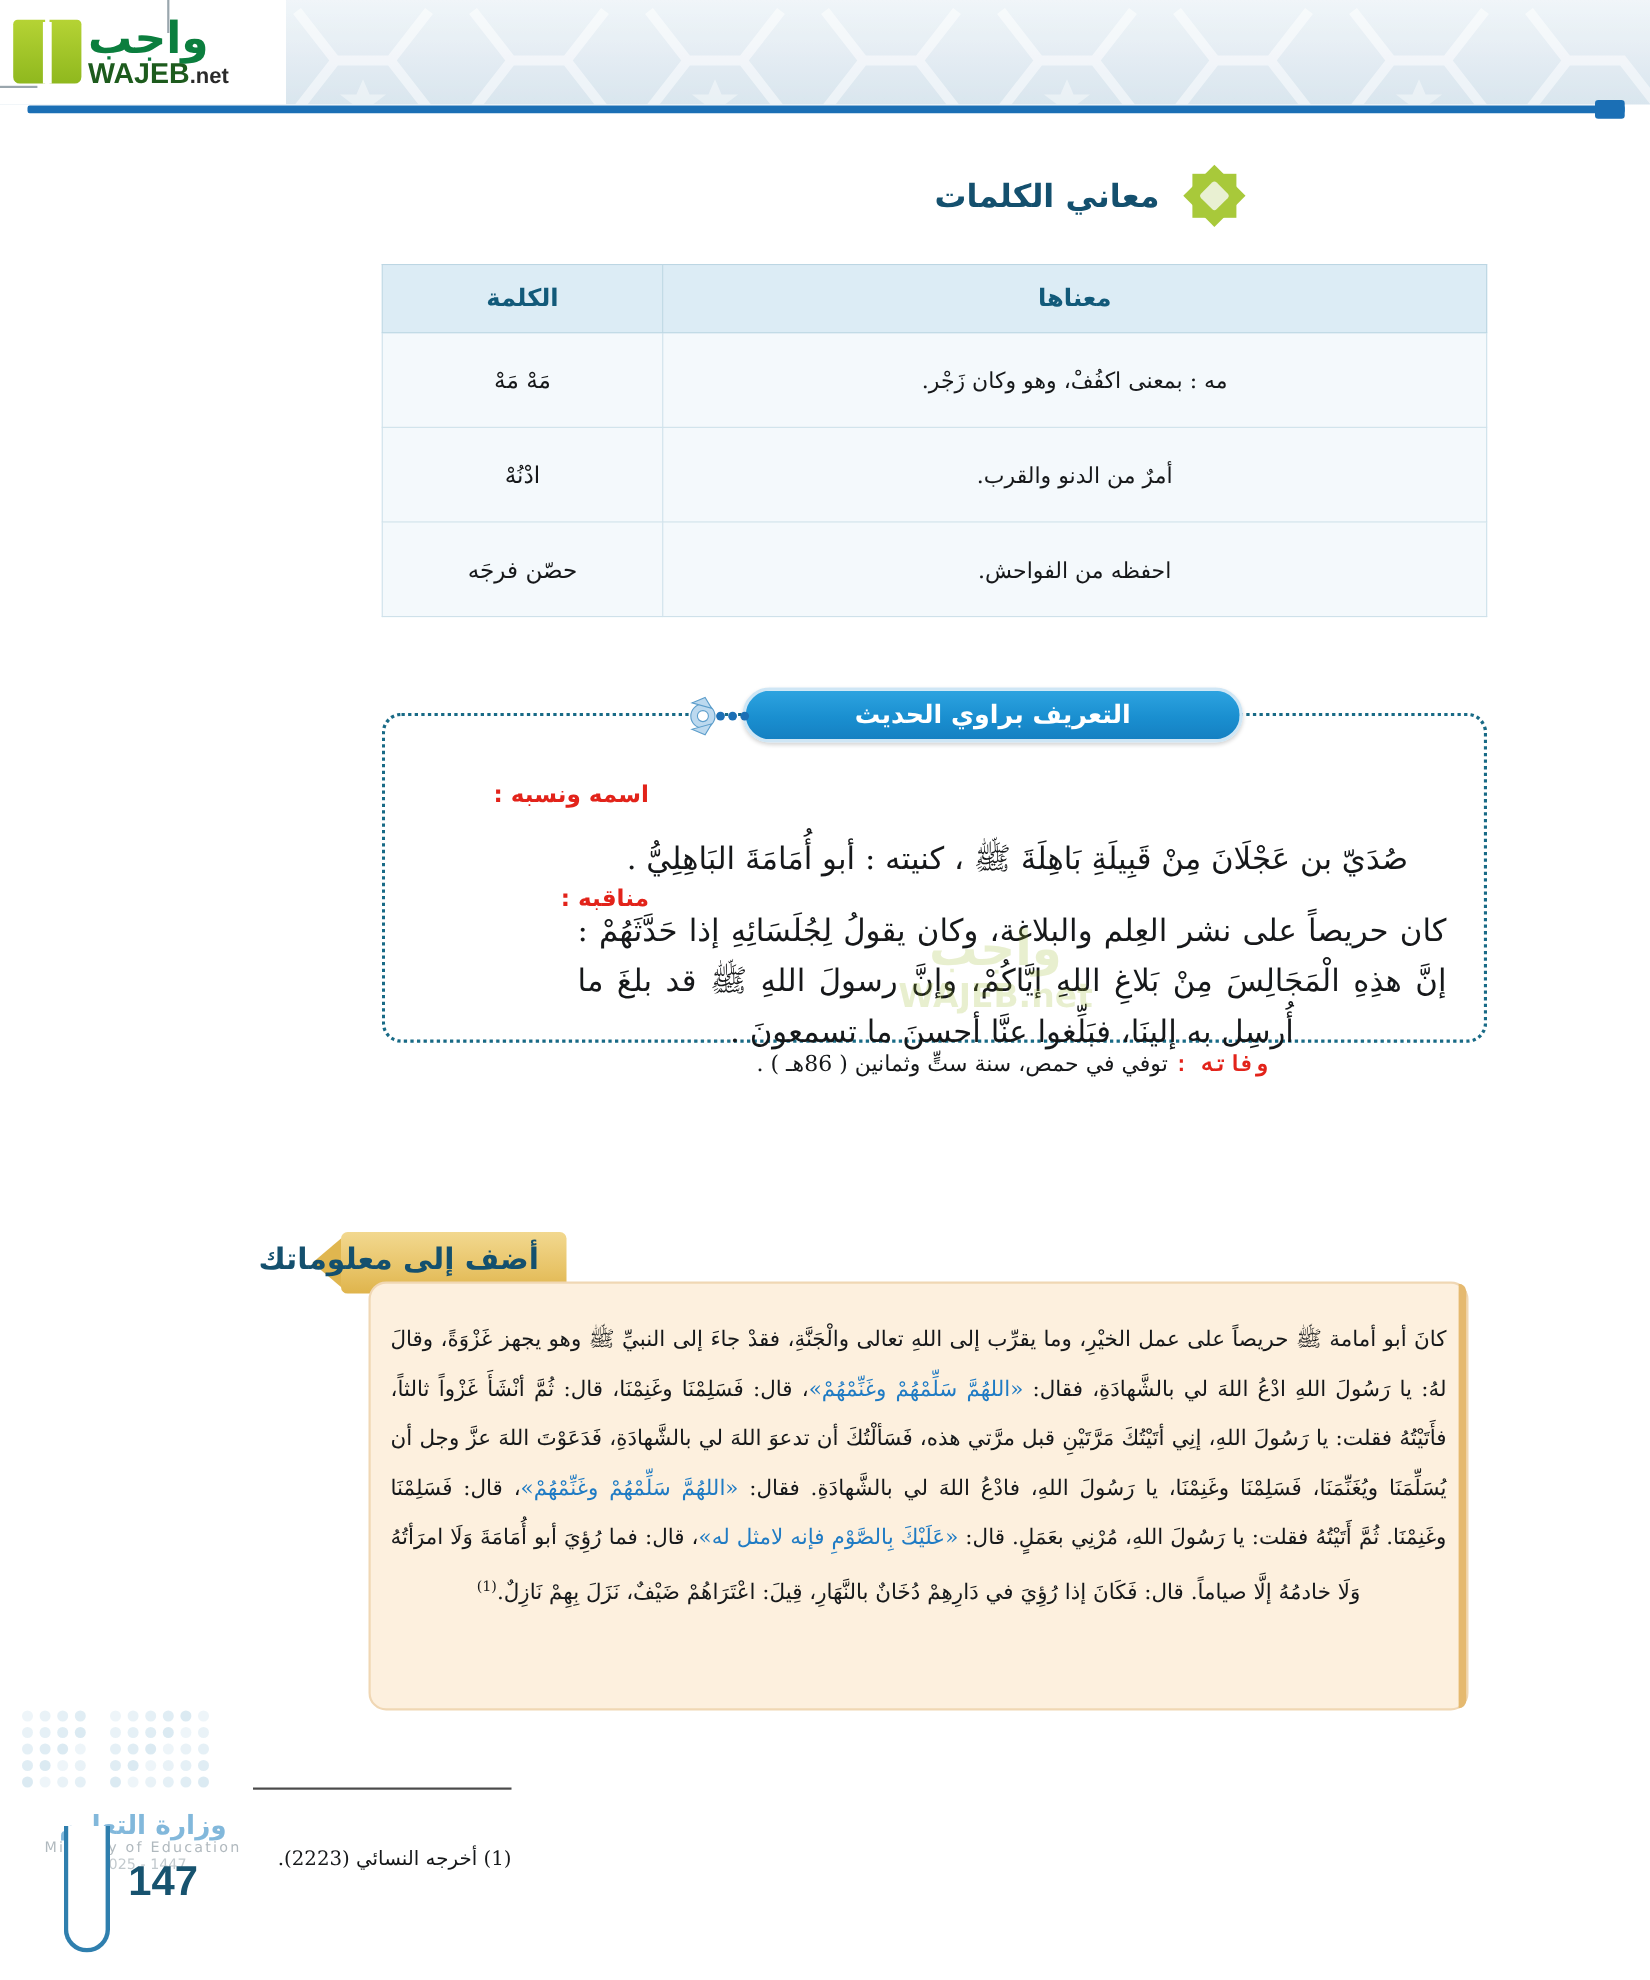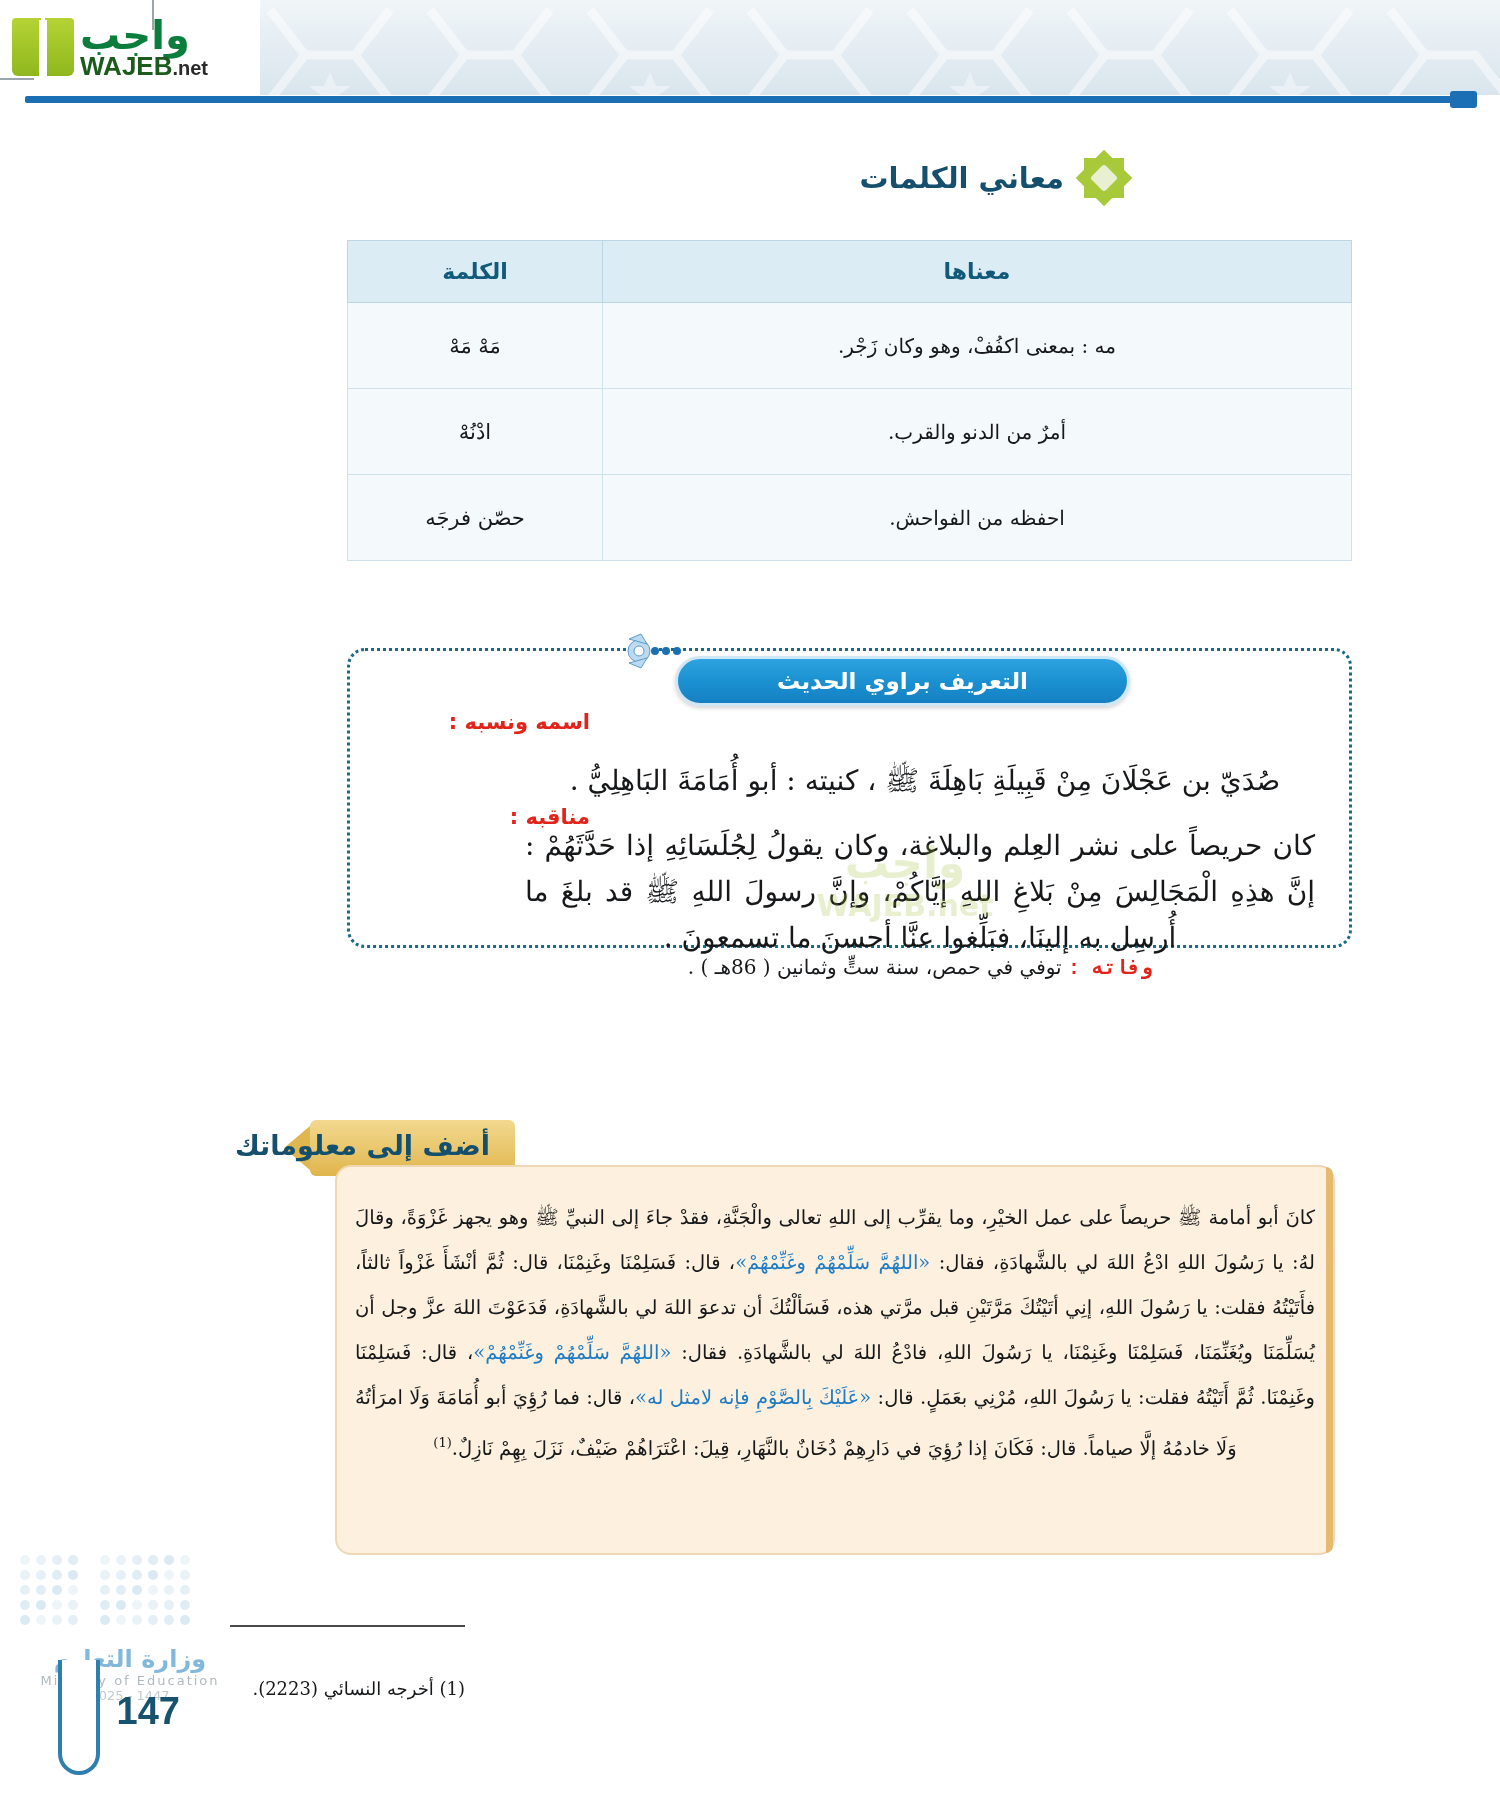--- a/index.html
+++ b/index.html
@@ -57,21 +57,21 @@
     background:#1b6fb5;
     border-radius:2px;
   }
   .bluerule-cap{
     position:absolute; left:1450px; top:91px; width:27px; height:17px;
     background:#1b6fb5; border-radius:3px;
   }
 
   
   .sec-head{
-    position:absolute; display:flex; align-items:center; gap:14px;
+    position:absolute; display:flex; align-items:center; gap:24px;
     direction:rtl;
   }
   .sec-head .badge{
     width:52px; height:52px; position:relative; flex:0 0 auto;
   }
   .badge .q{ position:absolute; left:6px; top:6px; width:40px; height:40px;
     background:#a8c93a; }
   .badge .q2{ position:absolute; left:6px; top:6px; width:40px; height:40px;
     background:#a8c93a; transform:rotate(45deg); }
   .badge .inner{ position:absolute; left:16px; top:16px; width:20px; height:20px;
@@ -102,21 +102,21 @@
   .words-table col.c-word{ width:255px; }
   .words-table td.word{ font-size:21px; }
   .words-table td.meaning{ text-align:center; }
 
   
   .narrator-box{
     position:absolute; right:148px; top:648px; width:1005px; height:300px;
     border:3px dotted #186a86; border-radius:18px; background:#ffffff;
   }
   .blue-banner{
-    position:absolute; right:370px; top:656px; width:455px; height:50px;
+    position:absolute; right:370px; top:625px; width:455px; height:50px;
     background:linear-gradient(180deg,#2da3e0 0%,#1a8fd0 55%,#1580c2 100%);
     border-radius:26px; border:3px solid #cfe6f5;
     display:flex; align-items:center; justify-content:center;
     box-shadow:0 2px 4px rgba(0,0,0,.18);
   }
   .blue-banner .t{
     color:#ffffff; font-size:23px; font-weight:bold;
     font-family:"DejaVu Sans",sans-serif; letter-spacing:0px;
   }
   .banner-orn{

